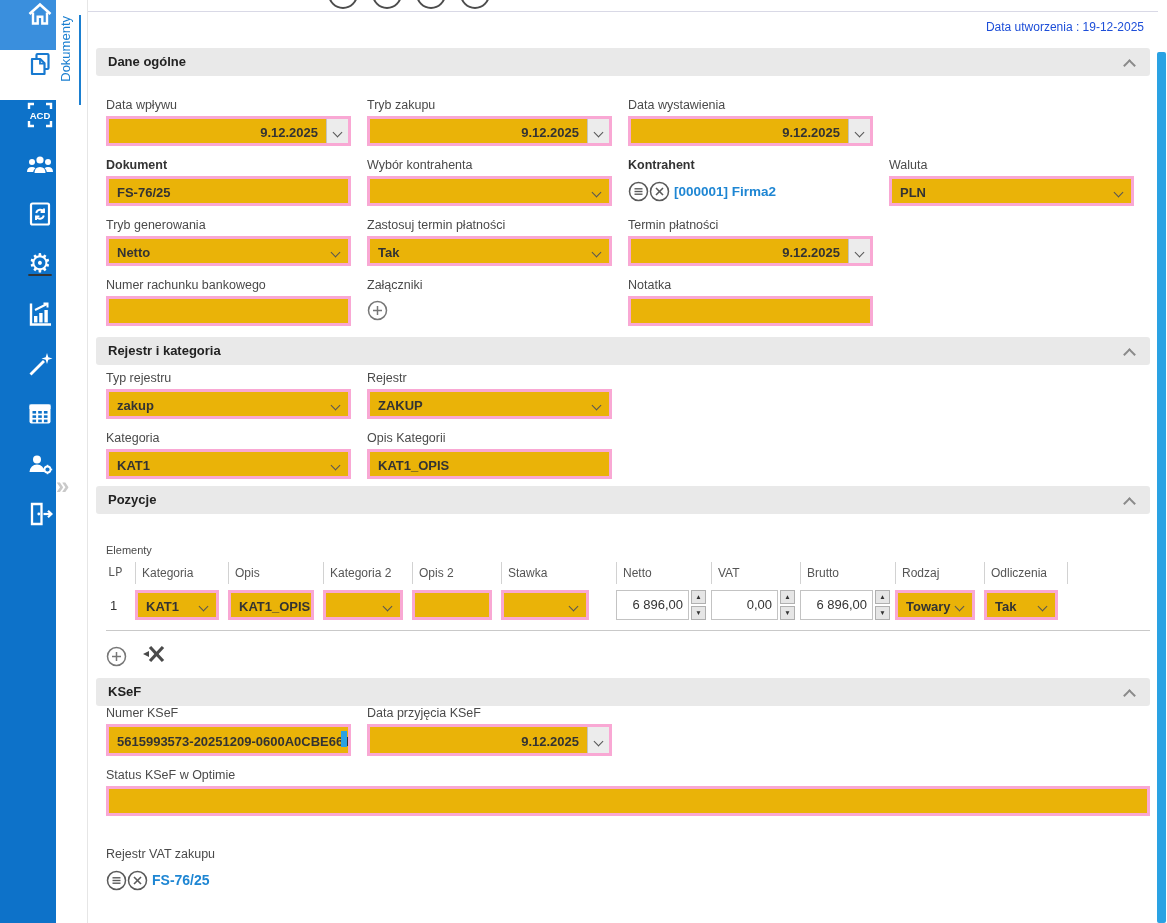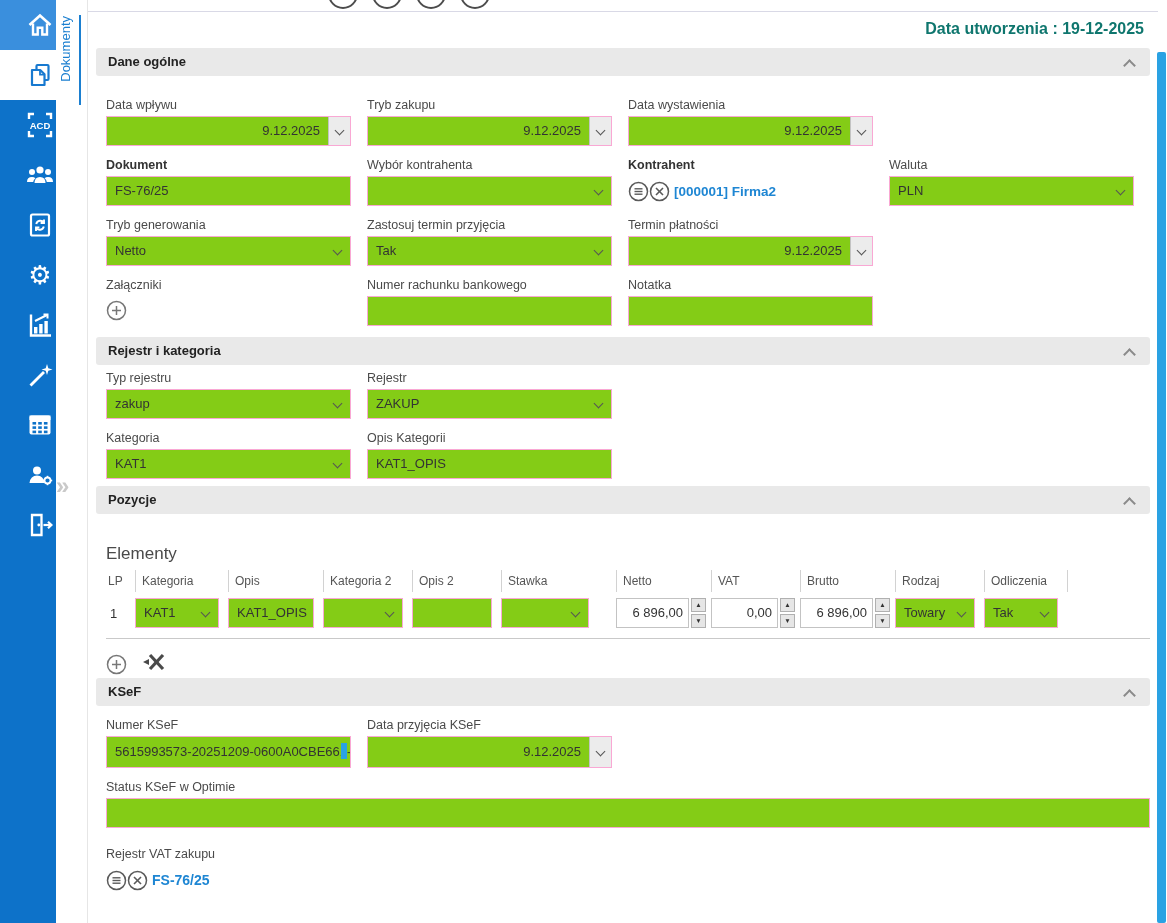--- a/index.html
+++ b/index.html
@@ -1,77 +1,77 @@
 <!DOCTYPE html>
 <html><head>
 <meta charset="utf-8">
 <style>
   * { margin:0; padding:0; box-sizing:border-box; }
   html,body { width:1167px; height:923px; overflow:hidden; background:#fff;
               font-family:"Liberation Sans", sans-serif; color:#333; }
 
   
   .sidebar { position:absolute; left:0; top:0; width:56px; height:923px; background:#0d72c9; }
-  .stile { width:80px; height:50px; display:flex; align-items:center; justify-content:center; cursor:pointer; }
+  .stile { width:80px; height:50px; display:flex; align-items:flex-start; justify-content:center; cursor:pointer;text-decoration:underline; }
   .stile.home-active { background:#3a8fdd; }
   .stile.doc-active { background:#ffffff; }
   .stile svg { display:block; }
   .gear-glyph { color:#fff; font-size:26px; line-height:1; }
 
   
   .tabstrip { position:absolute; left:56px; top:0; width:32px; height:923px; background:#fff;
               border-right:1px solid #e6e6e6; }
   .vtab { position:absolute; left:58px; top:16px; writing-mode:vertical-rl; transform:rotate(180deg);
           color:#1b7fd0; font-size:13px; cursor:pointer; }
   .vtab-line { position:absolute; left:79px; top:15px; width:2px; height:90px; background:#1b7fd0; }
   .expand { position:absolute; left:56px; top:472px; font-size:24px; color:#c9c9c9; cursor:pointer;
             font-weight:bold; }
 
   
   .main { position:absolute; left:88px; top:0; width:1070px; height:923px; background:#fff; }
   .topline { position:absolute; left:0; top:11px; width:1070px; height:1px; background:#d9d9e6; }
   .cutbtns { position:absolute; left:240px; top:0; height:11px; width:200px; overflow:hidden; }
   .cutbtn { position:absolute; top:-21px; width:30px; height:30px; border:2px solid #4c4c4c;
             border-radius:50%; background:#fff; cursor:pointer; }
-  .created { position:absolute; top:20px; right:14px; font-size:16px; color:#0f766e;font-weight:bold; }
+  .created { position:absolute; top:20px; right:14px; font-size:12px; color:#1d4ed8; }
 
   .section { position:absolute; left:8px; width:1054px; }
   .shead { height:28px; background:#e9e9e9; border-radius:3px; padding:0 12px; position:relative;
            font-size:13px; font-weight:bold; color:#222; line-height:28px; cursor:pointer; }
   .chev-up { position:absolute; right:16px; top:13px; width:9px; height:9px;
              border-left:2px solid #8a8a8a; border-top:2px solid #8a8a8a; transform:rotate(45deg); }
   .chev-down { position:absolute; right:9px; top:10px; width:7px; height:7px;
                border-right:1.6px solid #555; border-bottom:1.6px solid #555; transform:rotate(45deg); }
 
   .frow { display:grid; grid-template-columns:245px 245px 245px 245px; column-gap:16px;
           margin-left:10px; margin-bottom:12px; }
   .flabel { font-size:12.5px; color:#4a4a4a; height:16px; margin-bottom:2px; white-space:nowrap; }
   .flabel.b { font-weight:bold; color:#333; }
 
-  .inp, .sel, .date { height:30px; border:1px solid #f9a8d4; background:#84cc16; font-size:13px; }
+  .inp, .sel, .date { height:30px; border:3px solid #f9a8d4; background:#eab308; font-size:13px;font-weight:bold; }
   .inp { line-height:28px; padding:0 8px; overflow:hidden; white-space:nowrap; }
   .sel { position:relative; line-height:28px; padding:0 24px 0 8px; cursor:pointer;
          overflow:hidden; white-space:nowrap; }
   .date { display:flex; cursor:pointer; }
   .date .dval { flex:1; text-align:right; line-height:28px; padding-right:8px; }
   .date .dbtn { width:22px; background:#ececec; border-left:1px solid #c3c3c3; position:relative; }
   .date .dbtn .chev-down { right:7px; }
 
   .iconrow { display:flex; align-items:center; height:30px; }
   .circ { width:21px; height:21px; cursor:pointer; }
   .bluelink { color:#1e86d3; font-weight:bold; font-size:13.5px; margin-left:4px; cursor:pointer;
               text-decoration:none; white-space:nowrap; }
 
   
-  .elem-label { font-size:17px; color:#4a4a4a; margin:30px 0 6px 10px; }
+  .elem-label { font-size:11px; color:#4a4a4a; margin:30px 0 6px 10px; }
   .ptable { margin-left:10px; }
   .phead, .prow { display:flex; column-gap:3px; align-items:center; }
   .phead .pc { font-size:12px; color:#555; height:22px; line-height:22px; padding-left:6px;
                border-left:1px solid #d2d2d2; white-space:nowrap; }
-  .phead .pc.first { border-left:none; padding-left:2px; }
+  .phead .pc.first { border-left:none; padding-left:2px;font-family:Liberation Mono, monospace; }
   .phead .pend { height:22px; border-left:1px solid #d2d2d2; }
   .prow { padding:6px 0 10px 0; border-bottom:1px solid #c9c9c9; width:1044px; }
   .c0{width:26px} .c1{width:90px} .c2{width:92px} .c3{width:86px} .c4{width:86px}
   .c5{width:112px} .c6{width:92px} .c7{width:86px} .c8{width:92px} .c9{width:86px} .c10{width:80px}
   .prow .sel, .prow .inp { width:calc(100% - 6px); }
   .c5 .sel { width:88px; }
   .lpv { font-size:13px; padding-left:4px; }
   .spin { display:flex; height:30px; width:calc(100% - 2px); }
   .spin .sval { flex:1; border:1px solid #c3c3c3; background:#fff; text-align:right;
                 line-height:28px; padding-right:5px; font-size:13px; }
@@ -302,48 +302,48 @@
         <div class="sel"><span>PLN</span><span class="chev-down"></span></div>
       </div>
     </div>
 
     <div class="frow">
       <div>
         <div class="flabel">Tryb generowania</div>
         <div class="sel"><span>Netto</span><span class="chev-down"></span></div>
       </div>
       <div>
-        <div class="flabel">Zastosuj termin przyjęcia</div>
+        <div class="flabel">Zastosuj termin płatności</div>
         <div class="sel"><span>Tak</span><span class="chev-down"></span></div>
       </div>
       <div>
         <div class="flabel">Termin płatności</div>
         <div class="date">
           <div class="dval">9.12.2025</div>
           <div class="dbtn">
               <span class="chev-down"></span>
             </div>
         </div>
       </div>
     </div>
 
     <div class="frow">
+      <div>
+        <div class="flabel">Numer rachunku bankowego</div>
+        <div class="inp"></div>
+      </div>
       <div>
         <div class="flabel">Załączniki</div>
         <span class="circ" style="display:inline-block;margin-top:4px">
           <svg width="21" height="21" viewBox="0 0 21 21">
               <circle cx="10.5" cy="10.5" r="9" fill="none" stroke="#777" stroke-width="1.5"></circle>
               <line x1="10.5" y1="6" x2="10.5" y2="15" stroke="#777" stroke-width="1.5"></line>
               <line x1="6" y1="10.5" x2="15" y2="10.5" stroke="#777" stroke-width="1.5"></line>
             </svg>
         </span>
-      </div>
-      <div>
-        <div class="flabel">Numer rachunku bankowego</div>
-        <div class="inp"></div>
       </div>
       <div>
         <div class="flabel">Notatka</div>
         <div class="inp"></div>
       </div>
       <div></div>
     </div>
   </div>
 
   <div class="section" style="top:337px">
@@ -466,21 +466,21 @@
           </svg>
       </span>
     </div>
   </div>
 
   <div class="section" style="top:678px">
     <div class="shead">
       <span>KSeF</span>
       <span class="chev-up"></span>
     </div>
-    <div class="frow" style="margin-top:12px">
+    <div class="frow" style="margin-top:0">
       <div class="ksef-wrap">
         <div class="flabel">Numer KSeF</div>
         <div class="inp" style="height:32px;line-height:30px;padding-right:14px">5615993573-20251209-0600A0CBE661-</div>
         <span class="ksef-mark" style="top:25px"></span>
       </div>
       <div>
         <div class="flabel">Data przyjęcia KSeF</div>
         <div class="date" style="height:32px">
           <div class="dval" style="line-height:30px">9.12.2025</div>
           <div class="dbtn">

